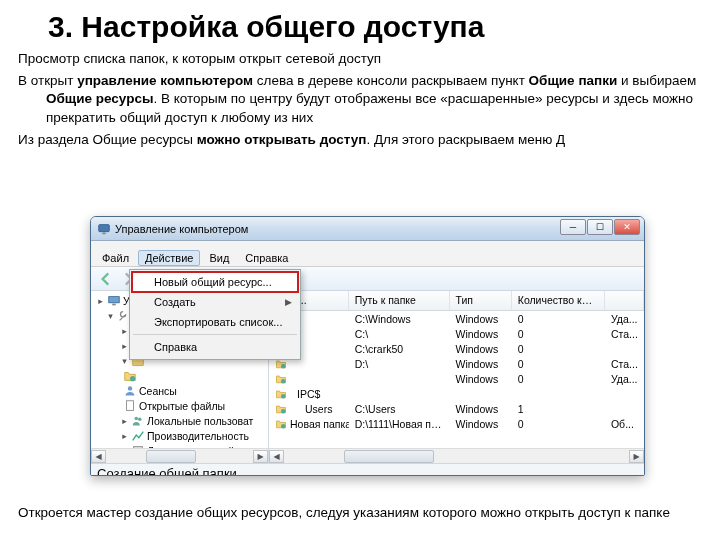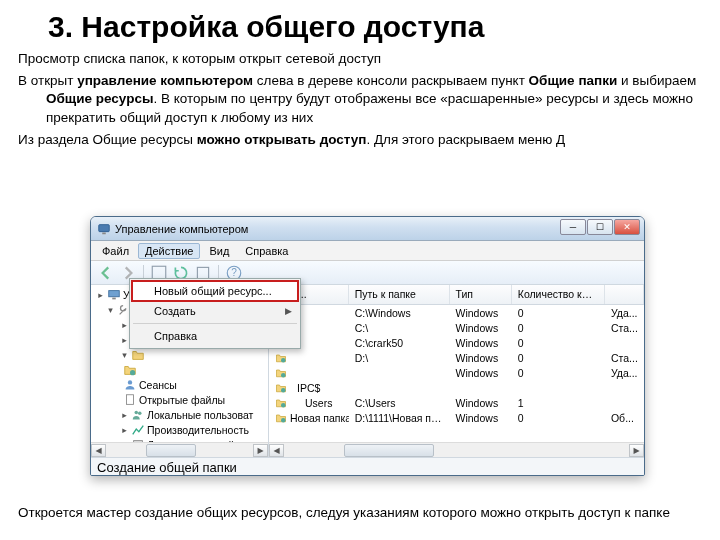--- a/index.html
+++ b/index.html
@@ -62,25 +62,25 @@
     width: 26px; height: 16px;
     border: 1px solid #889;
     border-radius: 2px;
     margin-left: 1px;
     background: linear-gradient(#f6f9fc,#d8e4f0);
     display: flex; align-items: center; justify-content: center;
     font-size: 9px;
   }
   .wcbtn.close { background: linear-gradient(#f6a7a0,#d85040); color:#fff; }
   .menubar {
-    height: 20px;
+    height: 26px;
     background: #f3f3f3;
     border-bottom: 1px solid #d0d0d0;
     display: flex;
-    align-items: center;
+    align-items: flex-end;
     padding: 0 4px;
     gap: 2px;
   }
   .menuitem { padding: 2px 7px; border-radius: 2px; }
   .menuitem.open { background: #d8e6f5; border: 1px solid #9bb7d4; padding: 1px 6px; }
   .toolbar {
     height: 24px;
     background: linear-gradient(#f7fbff,#e6eef7);
     border-bottom: 1px solid #cfd8e0;
     display: flex; align-items: center; gap: 4px; padding: 0 6px;
@@ -133,21 +133,21 @@
   }
   .hscroll .arrow{width:15px;height:13px;background:linear-gradient(#fefefe,#e0e4e8);border:1px solid #c0c4c8;display:flex;align-items:center;justify-content:center;font-size:8px;color:#555;}
   .hscroll .thumb{height:13px;background:linear-gradient(#eef2f6,#d8e0e8);border:1px solid #b8c0c8;border-radius:2px;}
   .tree .hscroll .thumb{width:50px;margin-left:40px}
   .listpane .hscroll .thumb{width:90px;margin-left:60px}
 
   
   .ddmenu {
     position:absolute;
     left: 38px;
-    top: 61px;
+    top: 52px;
     width: 172px;
     background: #f2f2f2;
     border: 1px solid #9aa;
     box-shadow: 2px 3px 6px rgba(0,0,0,.25);
     padding: 2px;
     z-index: 50;
   }
   .ddmenu .mrow {
     height: 20px;
     display:flex;align-items:center;
@@ -209,20 +209,21 @@
     <span class="menuitem">Вид</span>
     <span class="menuitem">Справка</span>
   </div>
 
   <div class="ddmenu">
     <div class="mrow highlighted">Новый общий ресурс...</div>
     <div class="mrow">
         <span>Создать</span>
         <span class="sub">▶</span>
       </div>
+    <div class="mrow">Экспортировать список...</div>
     <div class="msep"></div>
     <div class="mrow">Справка</div>
   </div>
 
   <div class="toolbar">
     <span class="tbtn">
         <svg viewBox="0 0 16 16">
           <path d="M10 3 L5 8 L10 13" fill="none" stroke="#3a6" stroke-width="2"></path>
         </svg>
       </span>

